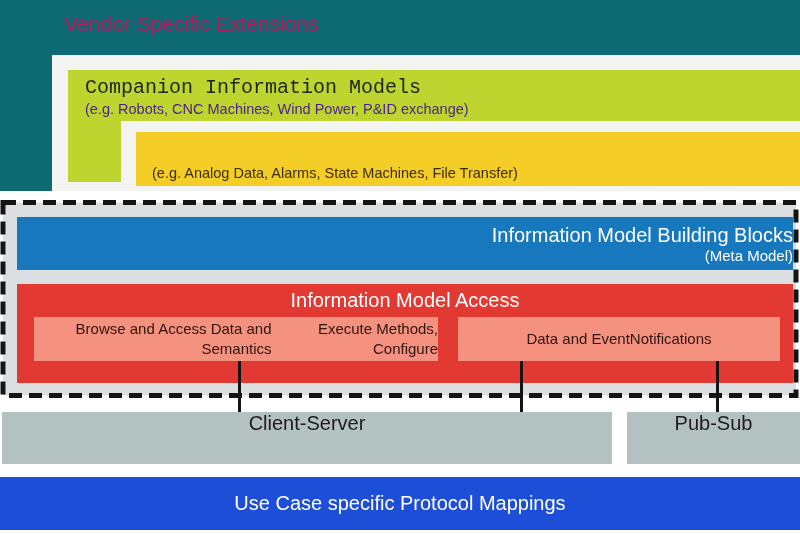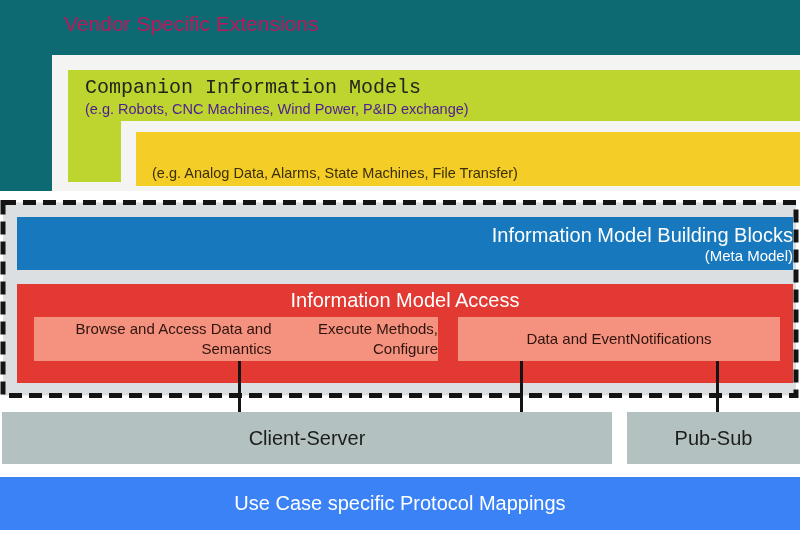--- a/index.html
+++ b/index.html
@@ -47,29 +47,29 @@
 
   
   .connector{width:3px;height:53px;background:#141414;top:361px;}
   .conn-1{left:238px;}
   .conn-2{left:520px;}
   .conn-3{left:716px;}
 
   
   .transport{
     background:#b3c1c0;top:412px;height:52px;
-    display:flex;align-items:center;justify-content:center;
+    display:flex;justify-content:center;
     font-size:20px;color:#1d1d1b;
   }
   .client-server{left:2px;width:610px;}
   .pub-sub{left:627px;width:173px;}
 
   
   .protocol-bar{
-    left:0;top:477px;width:800px;height:53px;background:#3b82f6;
+    left:0;top:477px;width:800px;height:53px;background:#1d4ed8;
     display:flex;align-items:center;justify-content:center;
     font-size:20px;color:#ffffff;
   }
 </style>
 </head>
 <body>
 
 <div class="stage">
 
   <div class="abs vendor-layer"></div>

